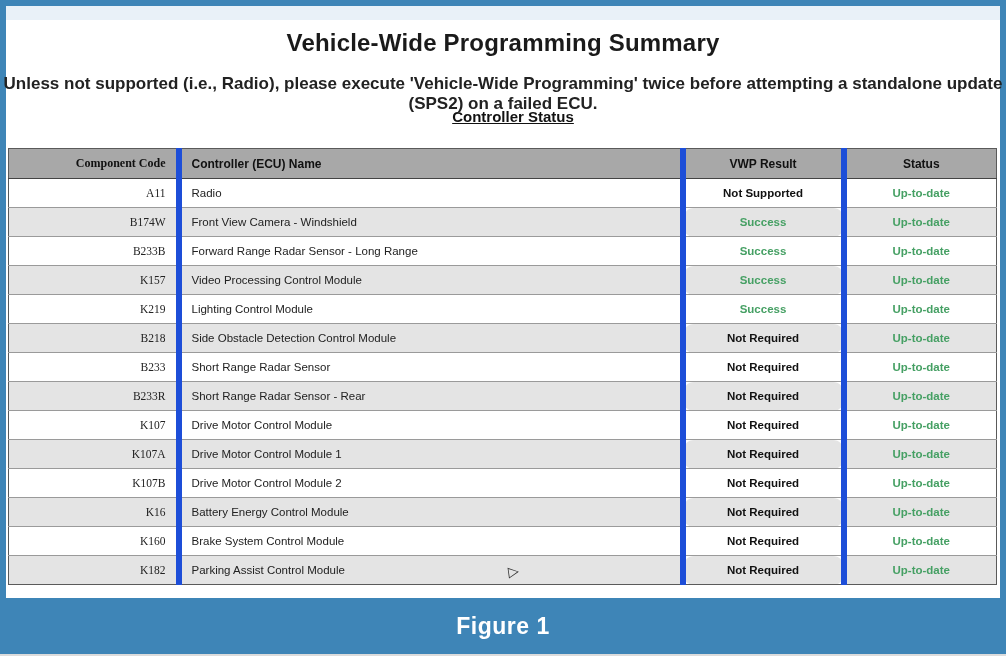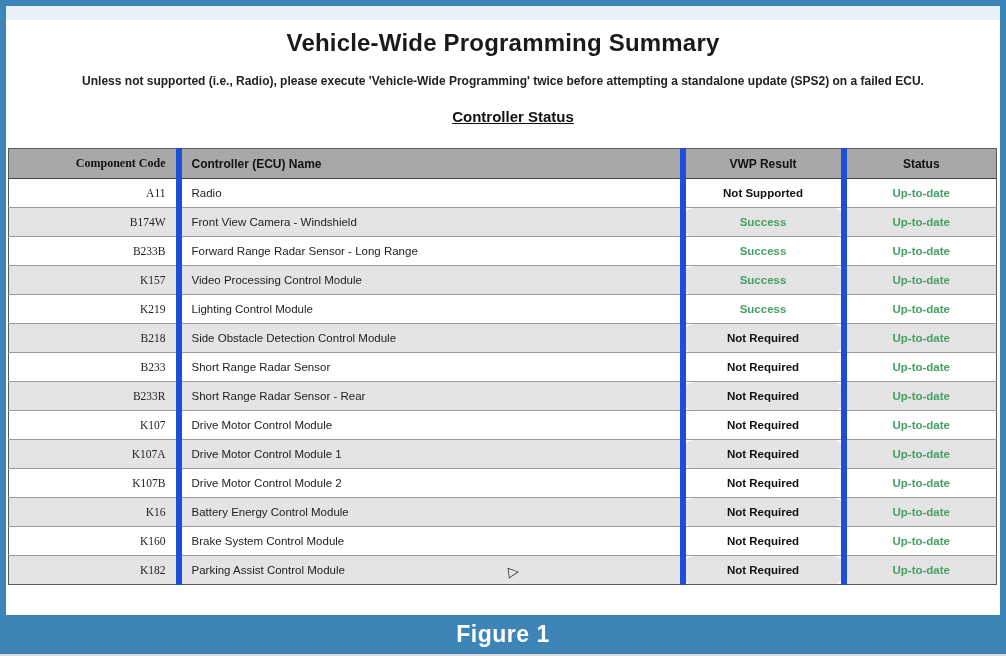--- a/index.html
+++ b/index.html
@@ -19,21 +19,21 @@
 
   .page-title {
     position: absolute; top: 29px; left: 0; width: 100%;
     margin: 0; text-align: center;
     font-size: 24px; font-weight: bold; color: #1a1a1a;
     letter-spacing: 0.2px;
   }
   .instruction {
     position: absolute; top: 74px; left: 0; width: 100%;
     margin: 0; text-align: center;
-    font-size: 12px; font-weight: bold; color: #222222;
+    font-size: 17px; font-weight: bold; color: #222222;
   }
   .section-heading {
     position: absolute; top: 108px; left: 10px; width: 100%;
     margin: 0; text-align: center;
     font-size: 15px; font-weight: bold; color: #111111;
     text-decoration: underline;
   }
 
   table.status-table {
     position: absolute; top: 148px; left: 8px;
@@ -81,21 +81,21 @@
 
   .mouse-cursor {
     position: absolute; left: 508px; top: 563px;
     font-size: 14px; color: #333333;
     transform: rotate(-8deg);
     pointer-events: none;
   }
 
   .figure-bar {
     position: absolute; left: 0; bottom: 2px;
-    width: 1006px; height: 39px;
+    width: 1006px; height: 56px;
     background: #3e85b7;
     display: flex; align-items: center; justify-content: center; margin-top: 41px;
   }
   .figure-caption {
     color: #ffffff;
     font-size: 23px;
     font-weight: bold;
     letter-spacing: 0.5px;
   }
   .bottom-strip { position: absolute; bottom: 0; left: 0; width: 1006px; height: 2px; background: #dcdcdc; }

